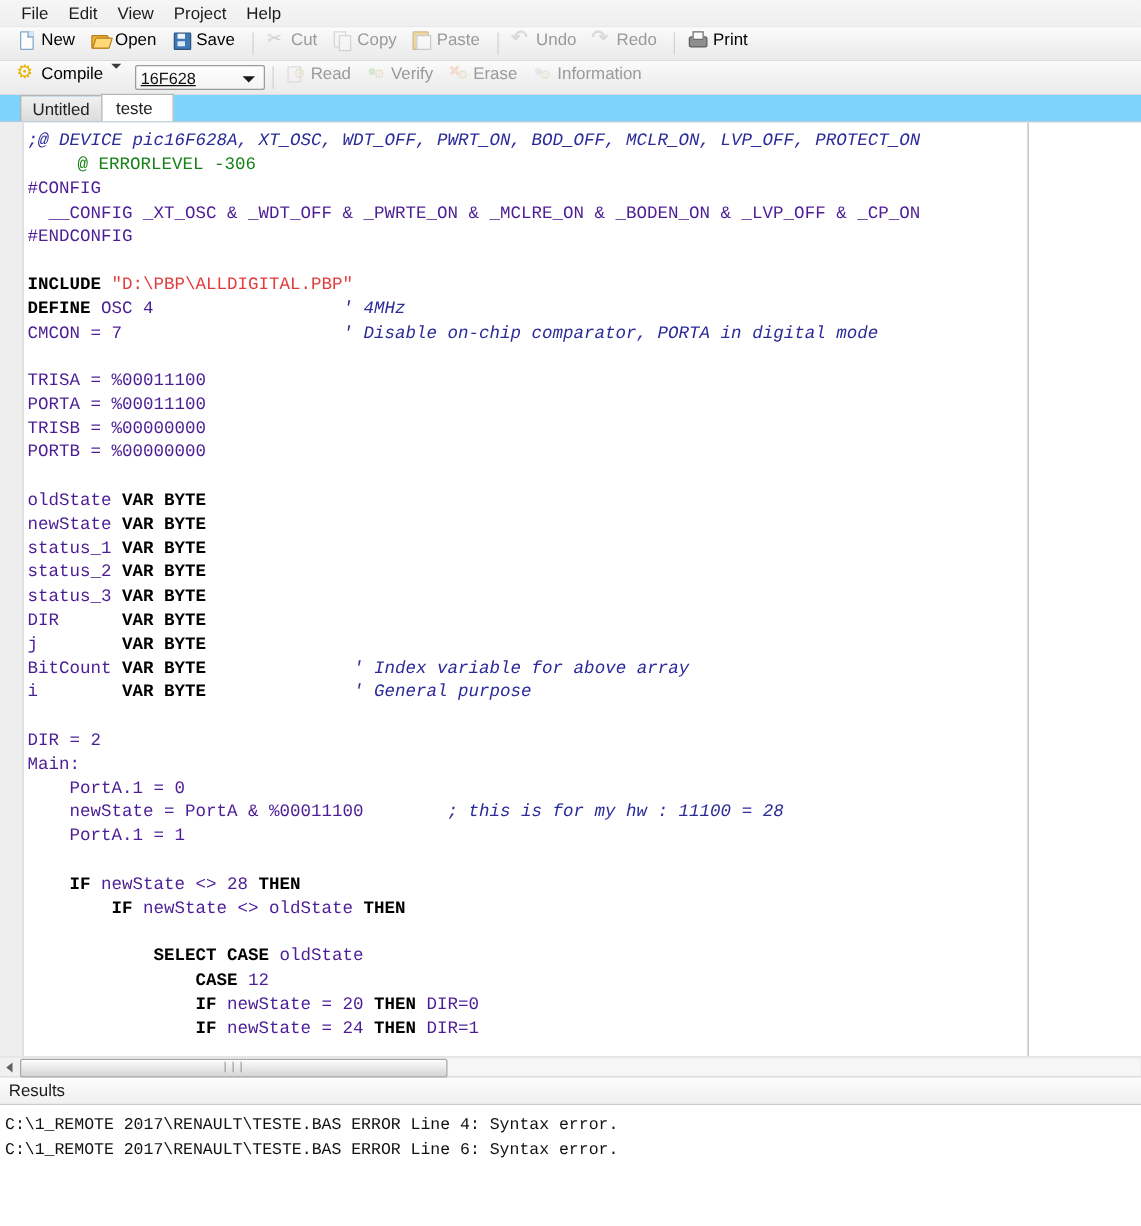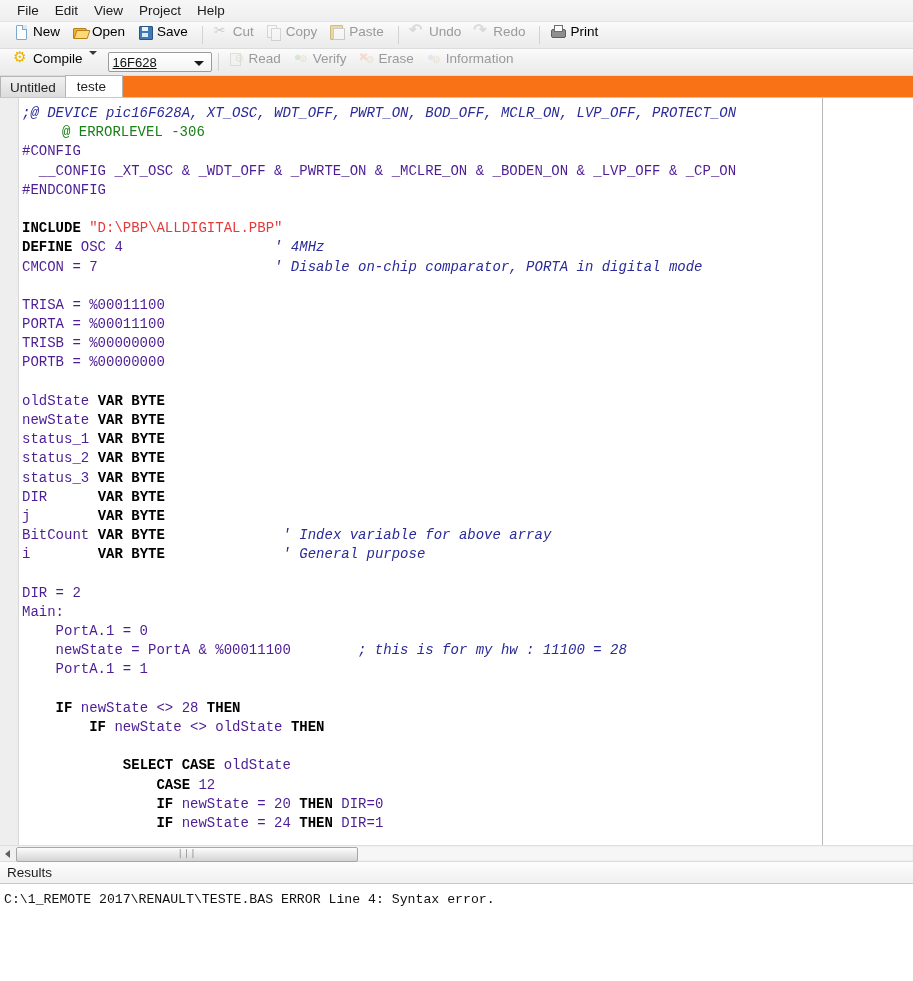--- a/index.html
+++ b/index.html
@@ -199,25 +199,25 @@
     position: absolute; right: 7px; top: 8px;
     width: 0; height: 0;
     border-left: 5px solid transparent;
     border-right: 5px solid transparent;
     border-top: 5px solid #1a1a1a;
   }
 
   
   #tabstrip {
     height: 22px;
-    background: #f97316;
+    background: #7dd3fc;
     border-bottom: 1px solid #c8c8c8;
     display: flex;
     align-items: flex-end;
-    padding-left: 0;
+    padding-left: 16px;
     box-sizing: border-box;
   }
   .tab {
     height: 21px;
     line-height: 21px;
     padding: 0 9px;
     font-size: 13.5px;
     border: 1px solid #b4b4b4;
     border-bottom: none;
     background: linear-gradient(to bottom,#f1f1f1,#dcdcdc);
@@ -435,13 +435,14 @@
       <span id="hs-grip">|||</span>
     </div>
   </div>
 </div>
 
 <div id="results-header">
   <span>Results</span>
 </div>
 <div id="results-body">
     <div class="res-line">C:\1_REMOTE 2017\RENAULT\TESTE.BAS ERROR Line 4: Syntax error.</div>
+    <div class="res-line">C:\1_REMOTE 2017\RENAULT\TESTE.BAS ERROR Line 6: Syntax error.</div>
   </div>
 
 </body></html>

